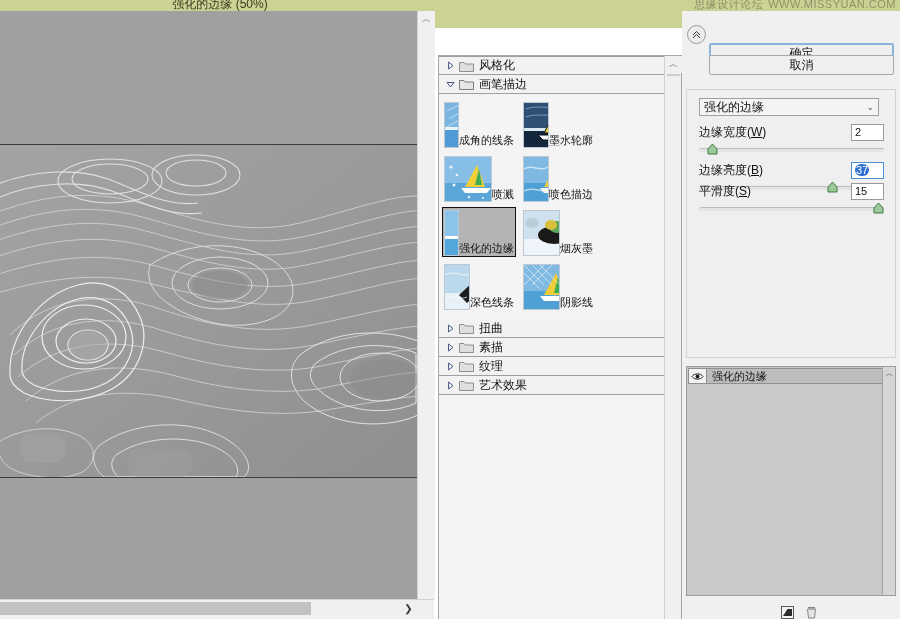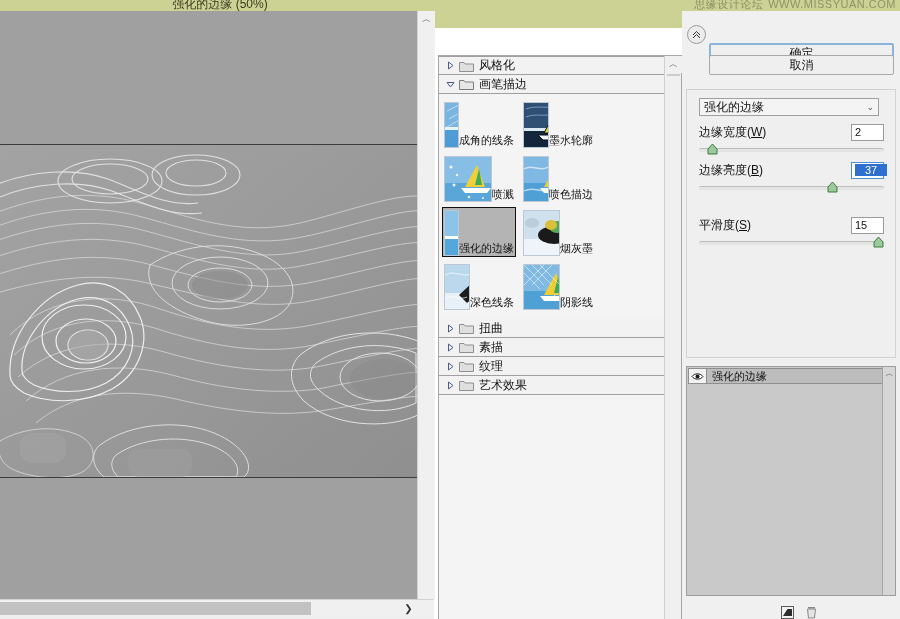--- a/index.html
+++ b/index.html
@@ -135,30 +135,30 @@
   .combo{
     position:absolute;left:12px;top:8px;width:180px;height:18px;
     background:#f4f4f4;border:1px solid #a0a0a0;box-sizing:border-box;
     display:flex;align-items:center;padding:0 4px;font-size:12px;color:#111;
   }
   .combo .chev{margin-left:auto;font-size:9px;color:#555;}
 
   .slider-group{position:absolute;left:12px;width:185px;}
   #sg0{top:33px;}
   #sg1{top:71px;}
-  #sg2{top:126px;}
+  #sg2{top:92px;}
   .sl-top{display:flex;align-items:center;height:18px;gap:48px;}
   .sl-label{font-size:12px;color:#111;white-space:nowrap;}
   .sl-label u{text-decoration:underline;}
   .sl-val{
     margin-left:auto;width:33px;height:17px;background:#fff;border:1px solid #9b9b9b;
     font-size:11px;color:#111;display:flex;align-items:center;padding-left:3px;box-sizing:border-box;
   }
   .sl-val.focused{border:1px solid #4a90d9;}
-  .sl-val.focused span{background:#2f6fd0;color:#fff;padding:0 10px;}
+  .sl-val.focused span{background:#2f6fd0;color:#fff;padding:0 1px;border-radius:6px;}
   .sl-track{
     position:relative;margin-top:7px;height:3px;width:100%;
     background:#e4e4e4;border-top:1px solid #bdbdbd;border-radius:2px;
   }
   .sl-thumb{
     position:absolute;top:-6px;width:11px;height:12px;margin-left:-5px;
   }
   .sl-thumb svg{display:block;}
 
   .layers{

